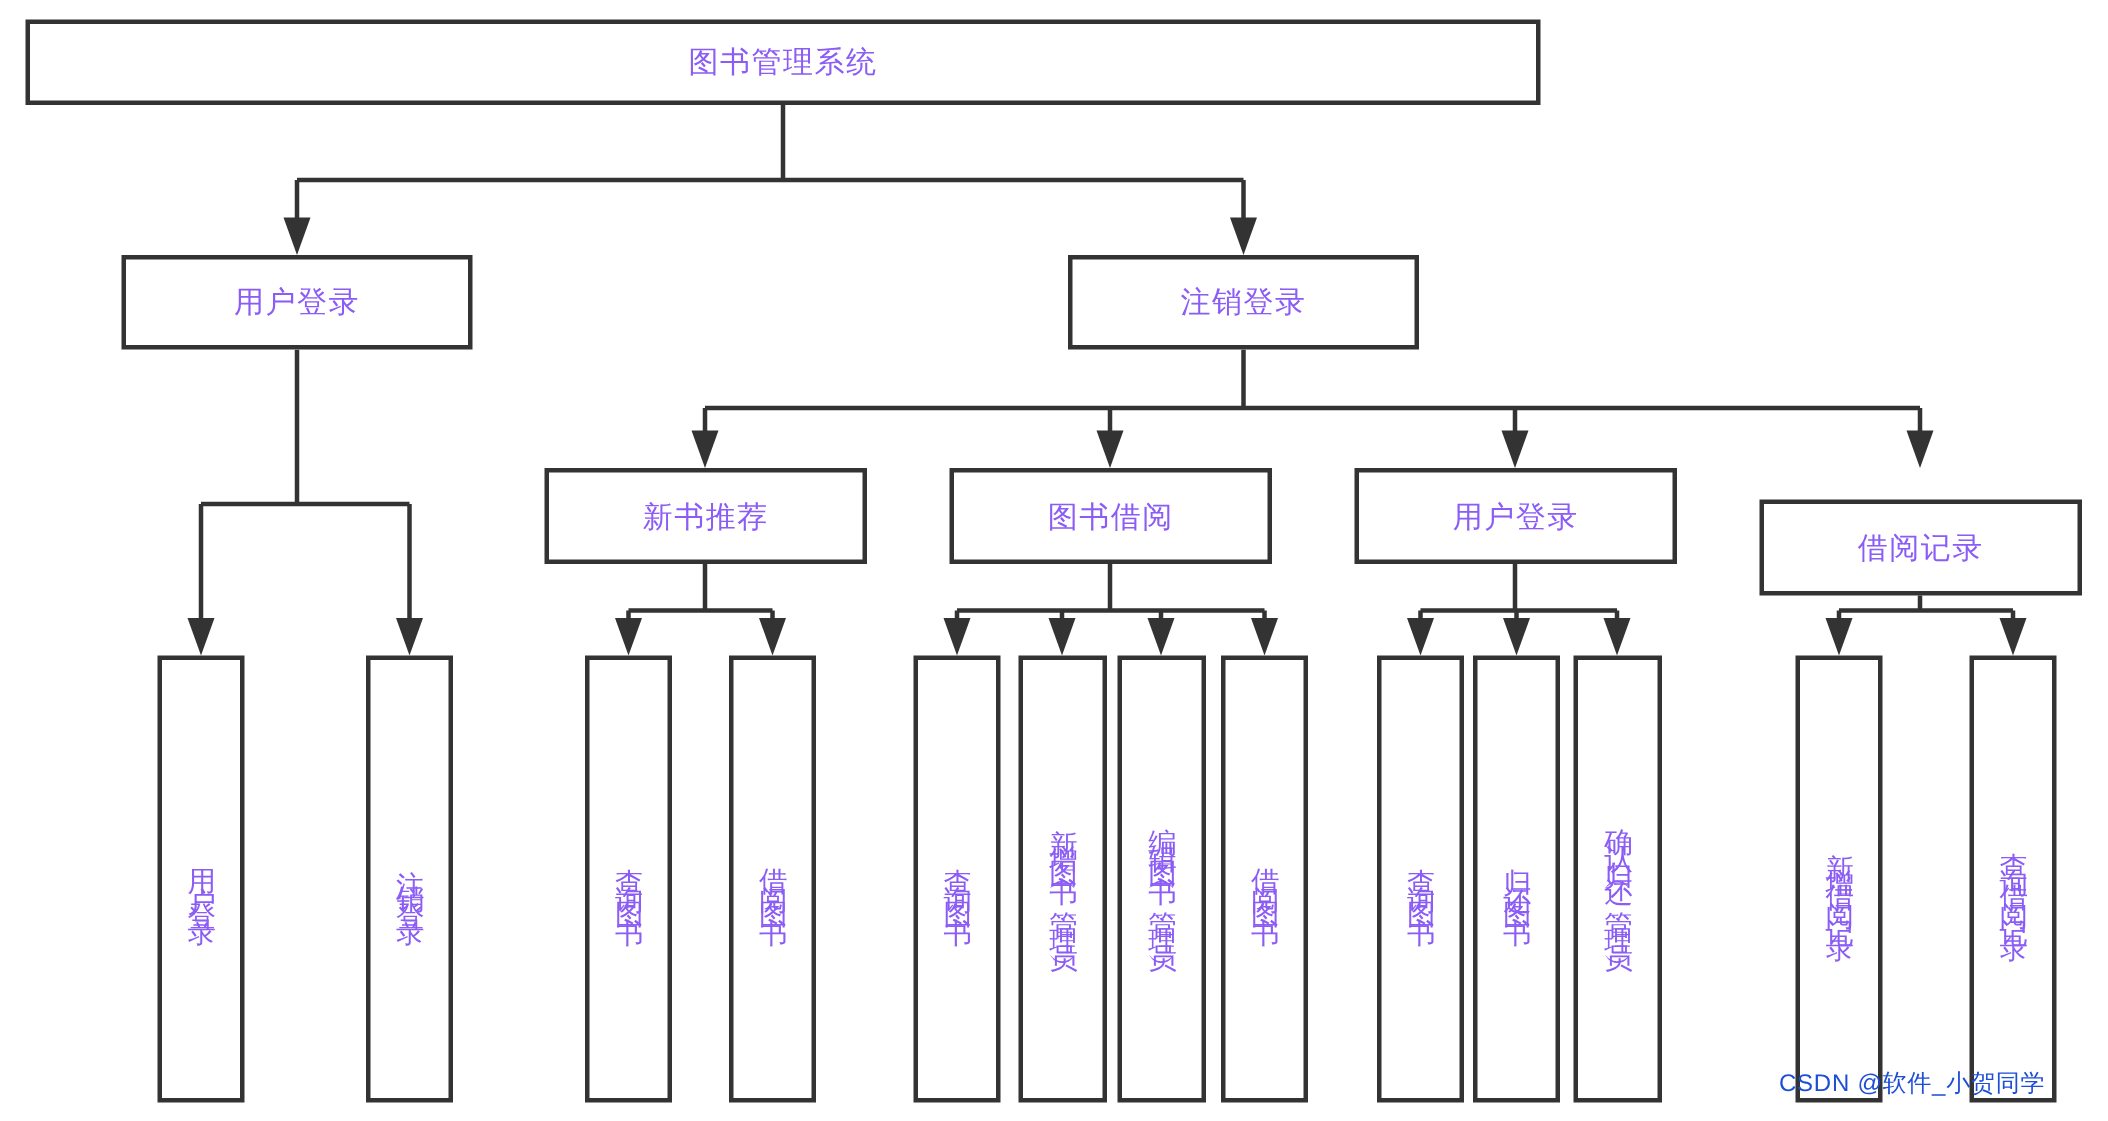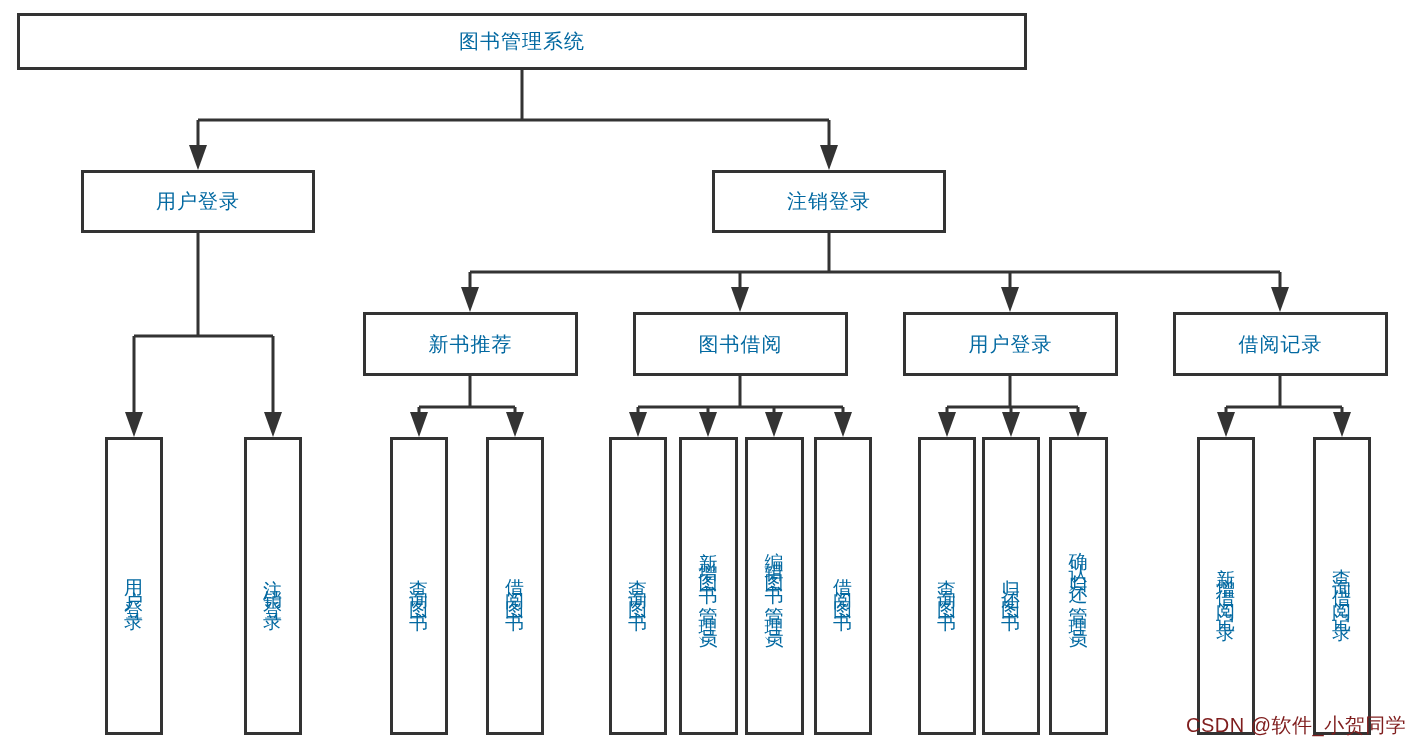--- a/index.html
+++ b/index.html
@@ -17,21 +17,21 @@
     width: 1405px; height: 747px;
   }
   .box {
     position: absolute;
     background: #ffffff;
     border: 3px solid #333333;
     box-sizing: border-box;
     display: flex;
     align-items: center;
     justify-content: center;
-    color: #0369a1;
+    color: #8b5cf6;
     font-size: 20px;
     letter-spacing: 1px;
     z-index: 2;
   }
   .leaf {
     top: 437px;
     height: 298px;
     font-size: 19px;
   }
   .vtext {
@@ -42,41 +42,41 @@
     white-space: nowrap;
   }
   
   #node-root      { left: 17px;  top: 13px;  width: 1010px; height: 57px; }
   #node-user-login{ left: 81px;  top: 170px; width: 234px;  height: 63px; }
   #node-book-mgmt { left: 712px; top: 170px; width: 234px;  height: 63px; }
   .lvl3           { top: 312px;  height: 64px; width: 215px; }
   #node-new-book-recommend { left: 363px;  }
   #node-book-borrow        { left: 633px;  }
   #node-current-borrow     { left: 903px;  }
-  #node-borrow-records     { left: 1173px; }
+  #node-borrow-records     { left: 1173px; margin-top: 21px; }
   
   #leaf-user-login          { left: 105px;  width: 58px; }
   #leaf-logout              { left: 244px;  width: 58px; }
   #leaf-nbr-query-books     { left: 390px;  width: 58px; }
   #leaf-nbr-borrow-books    { left: 486px;  width: 58px; }
   #leaf-bb-query-books      { left: 609px;  width: 58px; }
   #leaf-bb-add-book-admin   { left: 679px;  width: 59px; }
   #leaf-bb-edit-book-admin  { left: 745px;  width: 59px; }
   #leaf-bb-borrow-books     { left: 814px;  width: 58px; }
   #leaf-cb-query-books      { left: 918px;  width: 58px; }
   #leaf-cb-return-books     { left: 982px;  width: 58px; }
   #leaf-cb-confirm-return   { left: 1049px; width: 59px; }
   #leaf-br-add-record       { left: 1197px; width: 58px; }
   #leaf-br-query-record     { left: 1313px; width: 58px; }
   #watermark {
     position: absolute;
     left: 1186px;
     top: 712px;
-    font-size: 20px;
-    color: #7f1d1d;
+    font-size: 16px;
+    color: #1d4ed8;
     letter-spacing: 0.5px;
     z-index: 3;
     white-space: nowrap;
   }
 </style>
 </head>
 <body>
 
 <div id="stage">
 

